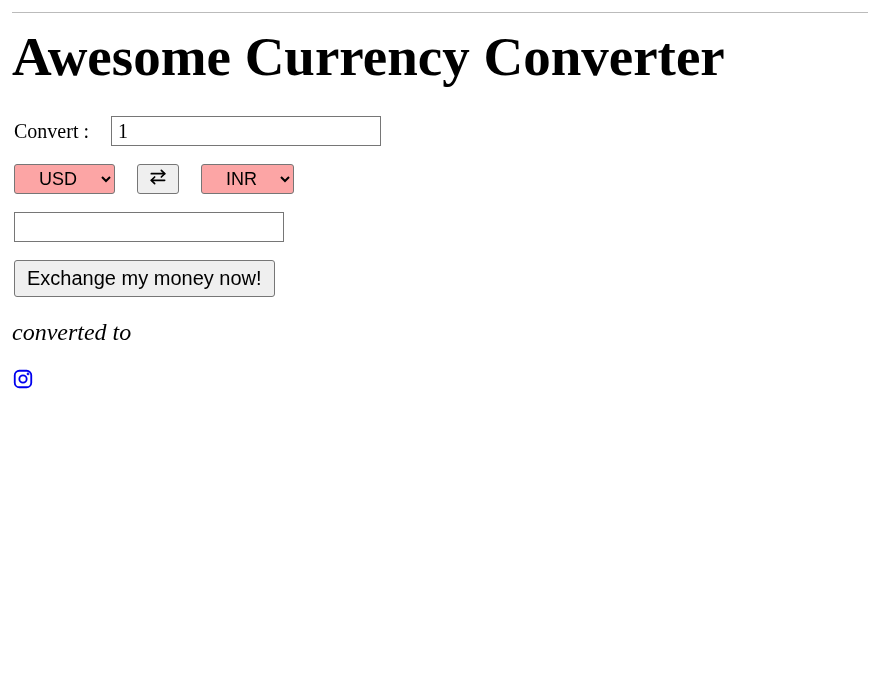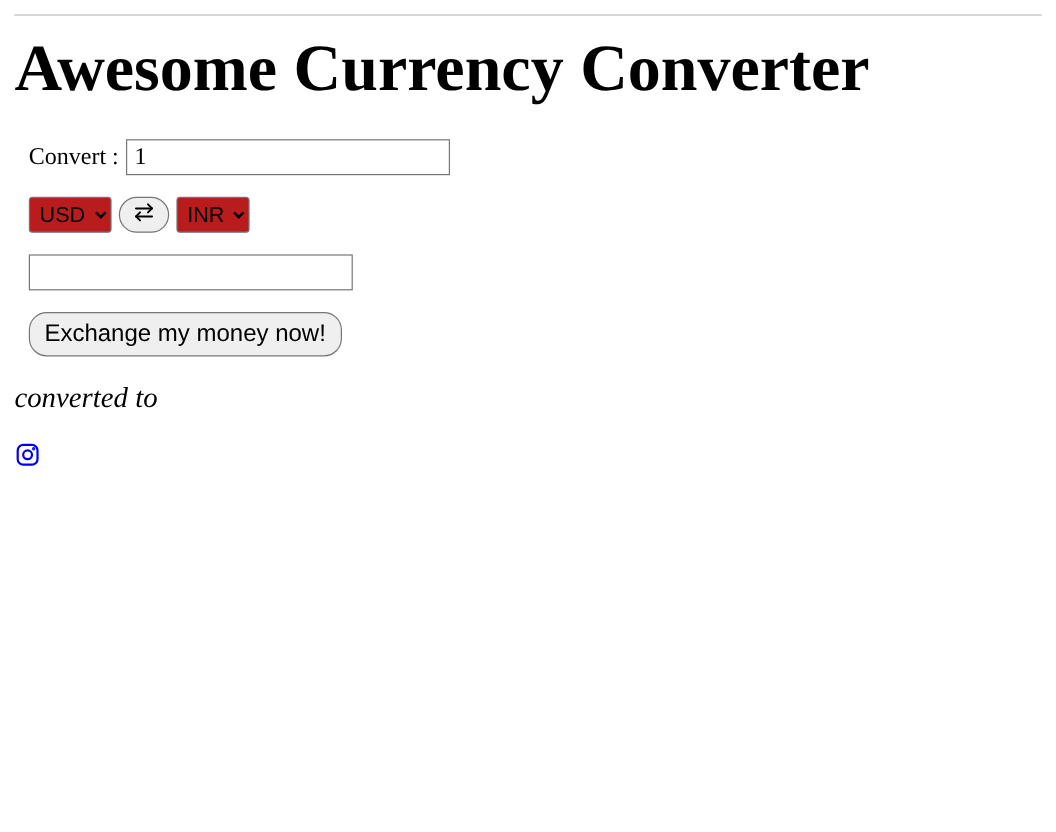--- a/index.html
+++ b/index.html
@@ -17,52 +17,52 @@
       border: none;
       border-top: 1px solid #bbb;
       margin: 0 0 6px 0;
     }
     h1 {
       font-size: 55px;
       font-weight: bold;
       margin: 12px 0 28px 0;
     }
     .row {
-      margin: 18px 12px;
+      margin: 18px 2px;
       display: flex;
       align-items: center;
-      gap: 6px;
+      gap: 22px;
     }
     label {
       font-size: 20px;
     }
     input[type="text"] {
       font-family: inherit;
       font-size: 20px;
       padding: 2px 6px;
       border: 1px solid #767676;
       height: 30px;
       width: 270px;
       background: #fff;
     }
     select {
       font-family: Arial, sans-serif;
       font-size: 18px;
-      padding: 3px 4px;
+      padding: 3px 20px;
       border: 1px solid #767676;
       border-radius: 3px;
-      background: #b91c1c;
+      background: #fca5a5;
       height: 30px;
     }
     button {
       font-family: Arial, sans-serif;
       font-size: 18px;
       padding: 4px 10px;
       border: 1px solid #767676;
-      border-radius: 15px;
+      border-radius: 3px;
       background: #efefef;
       cursor: pointer;
     }
     .swap-btn {
       display: inline-flex;
       align-items: center;
       justify-content: center;
       padding: 3px 10px;
       height: 30px;
     }

